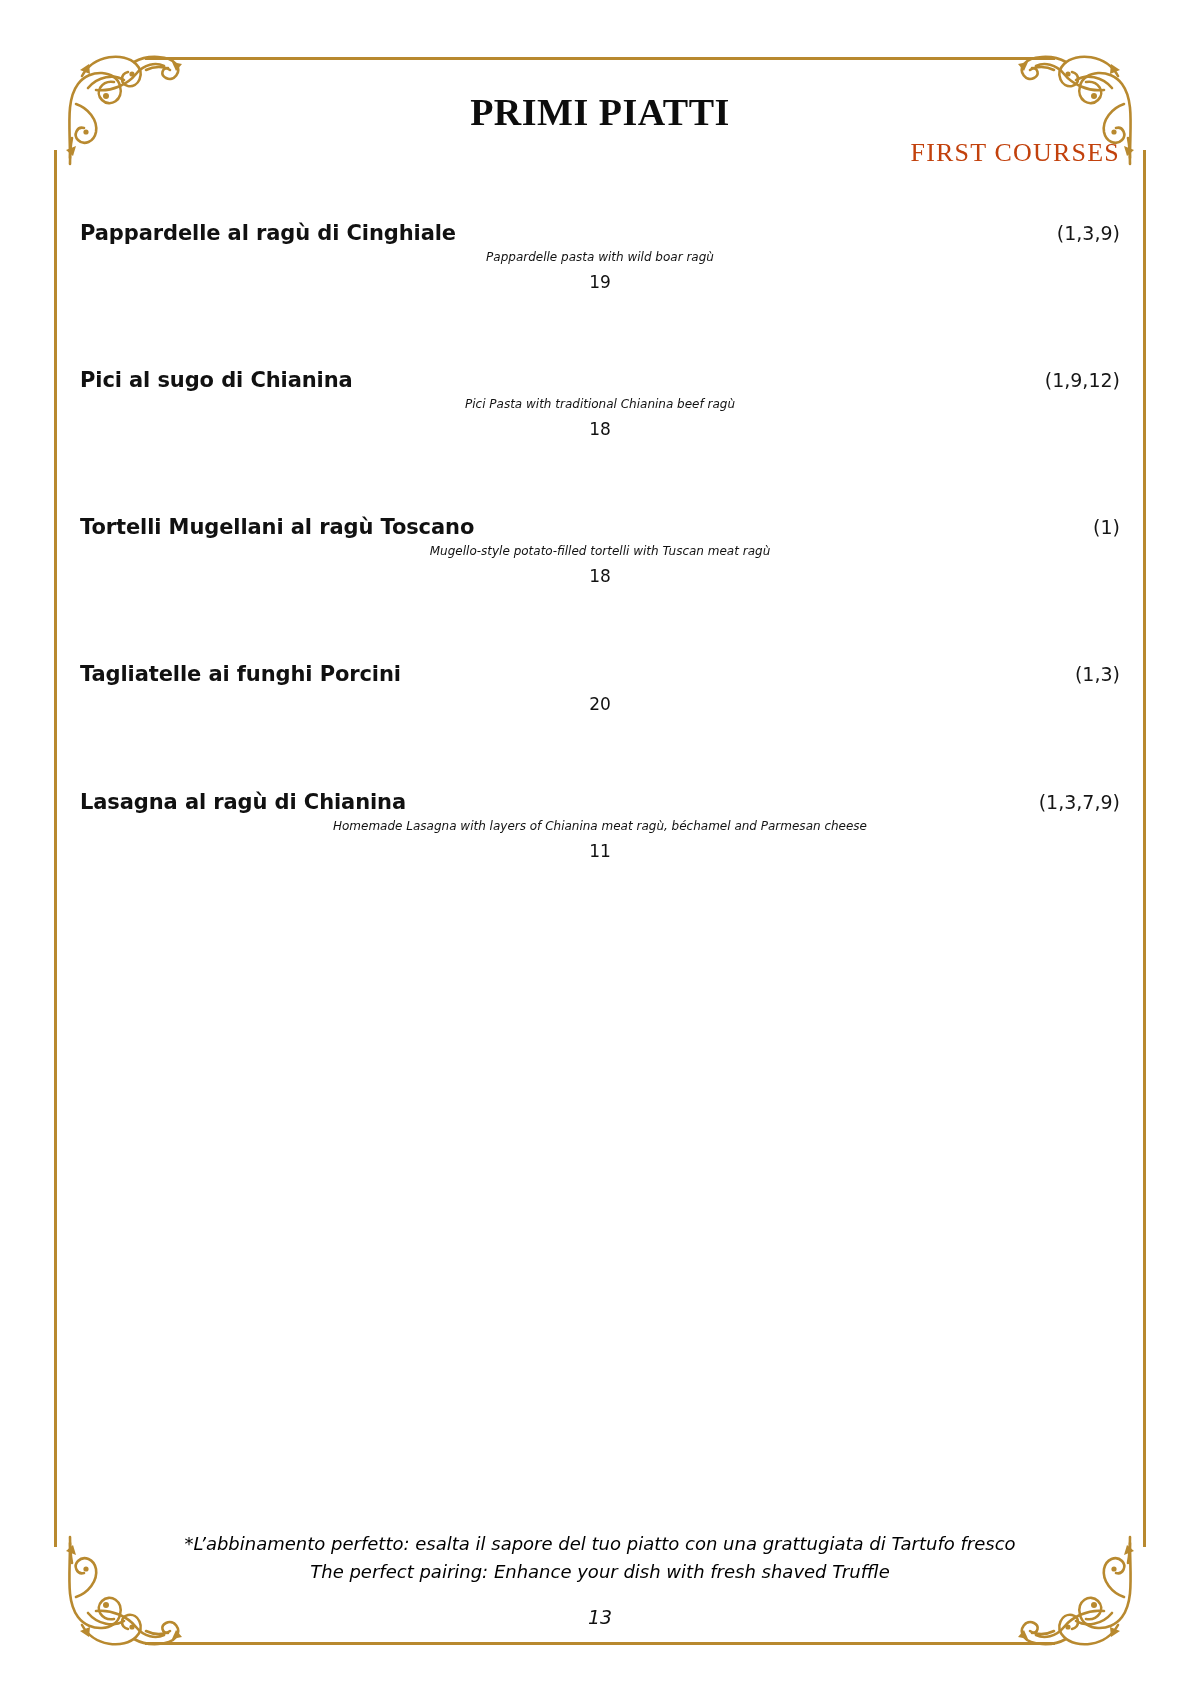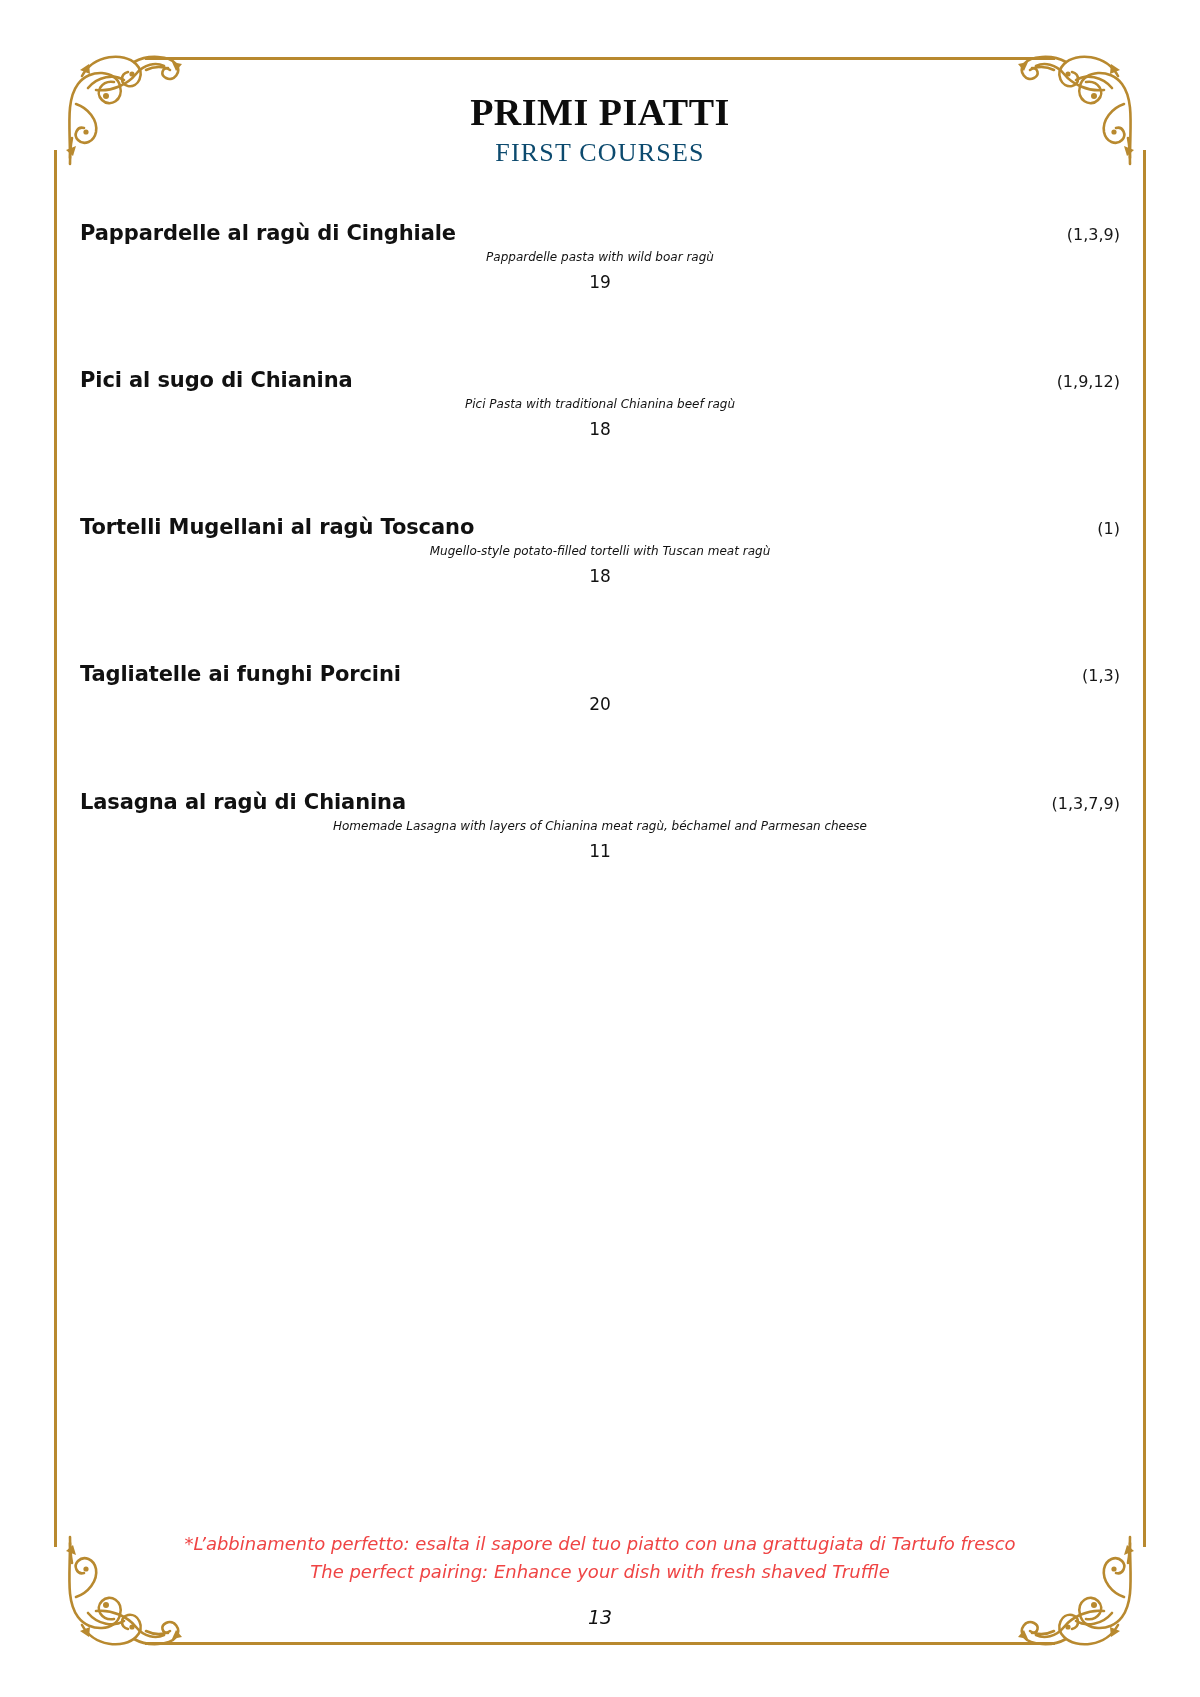--- a/index.html
+++ b/index.html
@@ -60,23 +60,24 @@
     letter-spacing: 0.5px;
     color: #0d0d0d;
     margin: 0;
     line-height: 1.18;
   }
   .menu-subtitle {
     font-family: "Liberation Serif", "DejaVu Serif", serif;
     font-weight: 400;
     font-size: 26px;
     letter-spacing: 1.2px;
-    color: #0c4a6e;
+    color: #c2410c;
     margin: 2px 0 0 0;
     line-height: 1.2;
+    text-align: right;
   }
 
   .items {
     margin-top: 52px;
   }
 
   .menu-item {
     margin-bottom: 74px;
   }
   .menu-item:last-child { margin-bottom: 0; }
@@ -91,21 +92,21 @@
   .item-name {
     font-family: "DejaVu Sans", "Liberation Sans", sans-serif;
     font-weight: 700;
     font-size: 21px;
     color: #111111;
     letter-spacing: -0.1px;
   }
   .item-allergens {
     font-family: "DejaVu Sans", "Liberation Sans", sans-serif;
     font-weight: 400;
-    font-size: 16px;
+    font-size: 19px;
     color: #161616;
     white-space: nowrap;
   }
   .item-desc {
     font-family: "DejaVu Sans", "Liberation Sans", sans-serif;
     font-style: italic;
     font-weight: 400;
     font-size: 12px;
     color: #121212;
     margin-top: 4px;
@@ -126,21 +127,21 @@
     left: 80px;
     width: 1040px;
     top: 1530px;
     text-align: center;
   }
   .footnote-line {
     font-family: "DejaVu Sans", "Liberation Sans", sans-serif;
     font-style: italic;
     font-weight: 400;
     font-size: 18px;
-    color: #ef4444;
+    color: #000000;
     line-height: 1.55;
   }
   .footnote-price {
     font-family: "DejaVu Sans", "Liberation Sans", sans-serif;
     font-style: italic;
     font-weight: 400;
     font-size: 19px;
     color: #111111;
     line-height: 1.4;
     margin-top: 18px;

